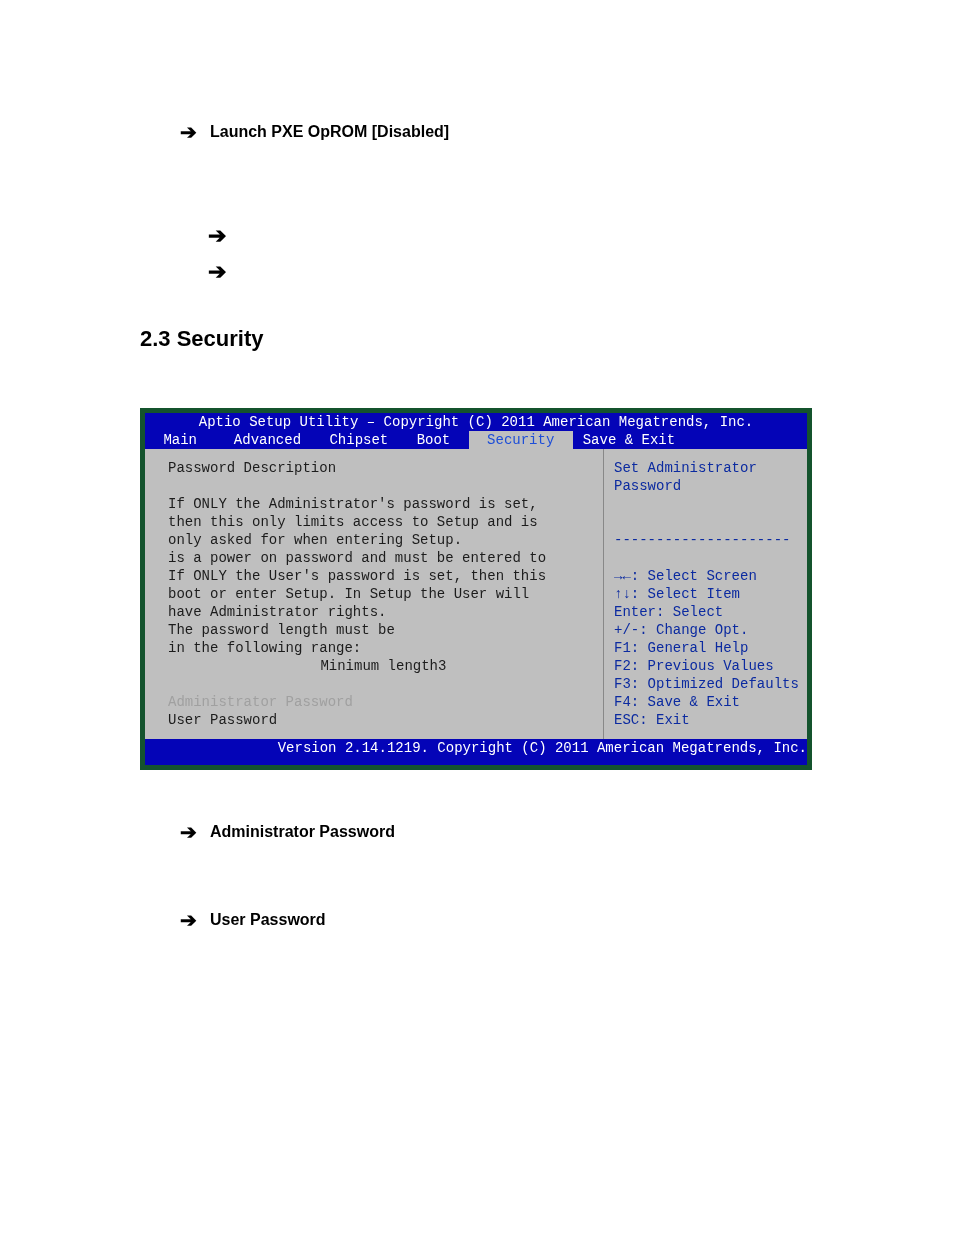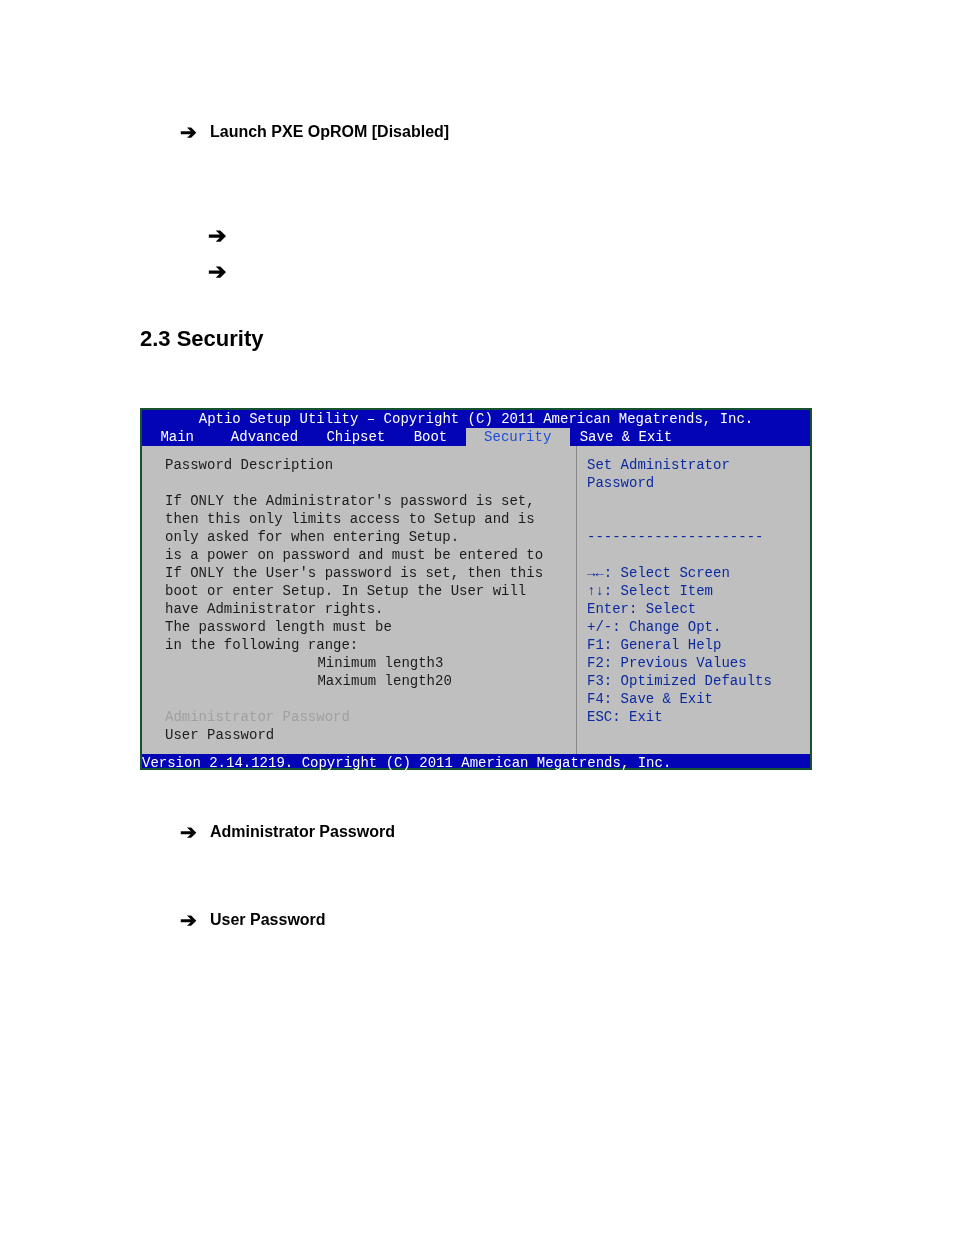--- a/index.html
+++ b/index.html
@@ -40,21 +40,21 @@
     font-size: 22px;
     font-weight: bold;
   }
   h2.section {
     font-size: 22px;
     font-weight: bold;
     margin: 36px 0 20px 0;
   }
   .bios-box {
     width: 672px;
-    border: 2px solid #14532d;
+    border: 5px solid #14532d;
     background: #bfbfbf;
     font-family: "Courier New", Courier, monospace;
     font-size: 14px;
     line-height: 18px;
   }
   .bios-title {
     background: #0404b7;
     color: #ffffff;
     text-align: center;
     padding: 0;
@@ -84,34 +84,35 @@
   .bios-left {
     flex: 0 0 434px;
     padding: 10px 6px 10px 23px;
     color: #1c1c1c;
   }
   .bios-right {
     flex: 1;
     padding: 10px 8px 10px 10px;
     border-left: 1px solid #888;
     color: #0b2aa0;
+    margin-left: 24px;
   }
   .row-kv {
     display: flex;
     text-align: right;
   }
   .row-kv .k { flex: 0 0 270px; }
   .selectable {
     color: #a0a0a0;
   }
   .bios-footer {
     background: #0404b7;
     color: #ffffff;
-    text-align: left;
-    height: 14px;
+    text-align: right;
+    height: 26px;
     line-height: 18px;
   }
   .hr-dashes {
     letter-spacing: 0;
   }
   .sub-bullets {
     margin-top: 50px;
   }
 </style>
 </head>
@@ -155,24 +156,20 @@
         <div>is a power on password and must be entered to</div>
         <div>If ONLY the User's password is set, then this</div>
         <div>boot or enter Setup. In Setup the User will</div>
         <div>have Administrator rights.</div>
         <div>The password length must be</div>
         <div>in the following range:</div>
         <div class="row-kv">
           <span class="k">Minimum length</span>
           <span>3</span>
         </div>
-        <div class="row-kv">
-          <span class="k">Maximum length</span>
-          <span>20</span>
-        </div>
         <div>&nbsp;</div>
         <div class="selectable">Administrator Password</div>
         <div>User Password</div>
       </div>
       <div class="bios-right">
         <div>Set Administrator</div>
         <div>Password</div>
         <div>&nbsp;</div>
         <div>&nbsp;</div>
         <div class="hr-dashes">---------------------</div>

